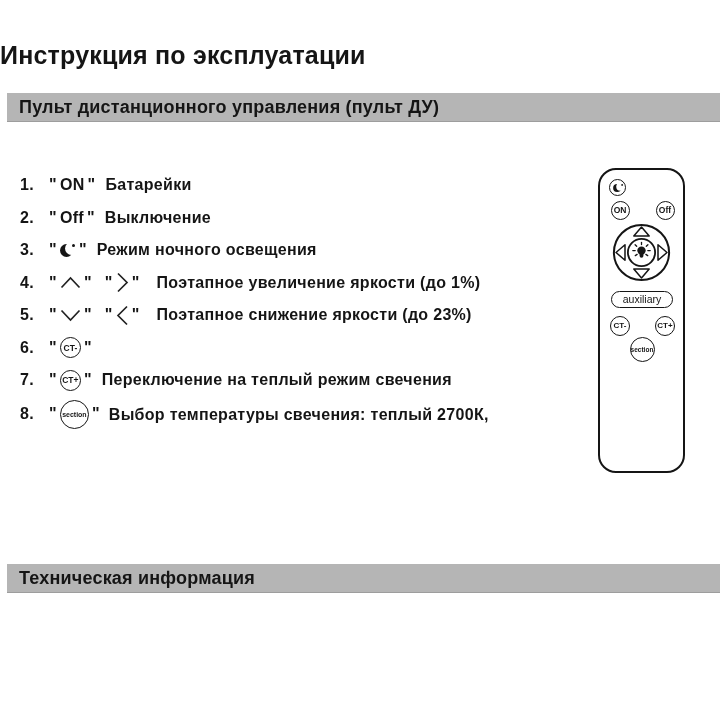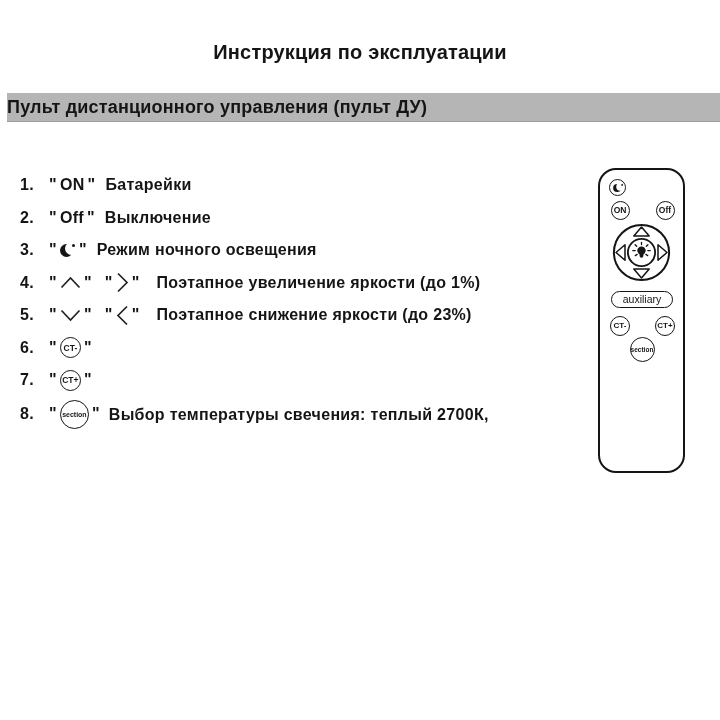--- a/index.html
+++ b/index.html
@@ -1,26 +1,26 @@
 <!DOCTYPE html>
 <html><head>
 <meta charset="utf-8">
 <style>
   html,body { margin:0; padding:0; background:#fff; }
   .page {
     position:relative; width:720px; height:720px; background:#ffffff;
     font-family:"Liberation Sans", sans-serif; color:#151515; overflow:hidden;
   }
   .title {
-    position:absolute; top:41px; left:0; width:100%; text-align:center;
-    font-size:20px; font-weight:bold; letter-spacing:0.2px;
+    position:absolute; top:41px; left:0; width:100%; 
+    font-size:25px; font-weight:bold; letter-spacing:0.2px;
   }
   .bar {
     position:absolute; left:7px; right:0; height:29px; background:#b5b5b5;
-    display:flex; align-items:center; box-sizing:border-box;
+    display:flex; align-items:center; padding-left:12px; box-sizing:border-box;
     font-size:18px; font-weight:bold; letter-spacing:0.2px;
     border-bottom:1px solid #9d9d9d;
   }
   #bar-remote { top:93px; }
   #bar-tech  { top:564px; }
 
   
   .list { position:absolute; left:20px; top:169px; width:575px; }
   .row {
     display:flex; align-items:center; height:32.5px;
@@ -165,20 +165,21 @@
       <span class="q">"</span>
       <span class="badge badge-ct">CT-</span>
       <span class="q">"</span>
     </div>
 
     <div class="row">
       <span class="num">7.</span>
       <span class="q">"</span>
       <span class="badge badge-ct">CT+</span>
       <span class="q">"</span>
+      <span class="itext">Переключение на теплый режим свечения</span>
     </div>
 
     <div class="row8">
       <span class="num">8.</span>
       <span class="q">"</span>
       <span class="badge badge-section">section</span>
       <span class="q">"</span>
       <span class="two-lines">
         <span style="display:block">Выбор температуры свечения: теплый 2700К,</span>
       </span>
@@ -219,15 +220,18 @@
         </g>
       </svg>
     </div>
 
     <div class="r-aux">auxiliary</div>
     <div class="rbtn r-ctm">CT-</div>
     <div class="rbtn r-ctp">CT+</div>
     <div class="rbtn r-sec">section</div>
   </div>
 
+  <div class="bar" id="bar-tech">
+    <span>Техническая информация</span>
+  </div>
 
 
 </div>
 
 </body></html>

